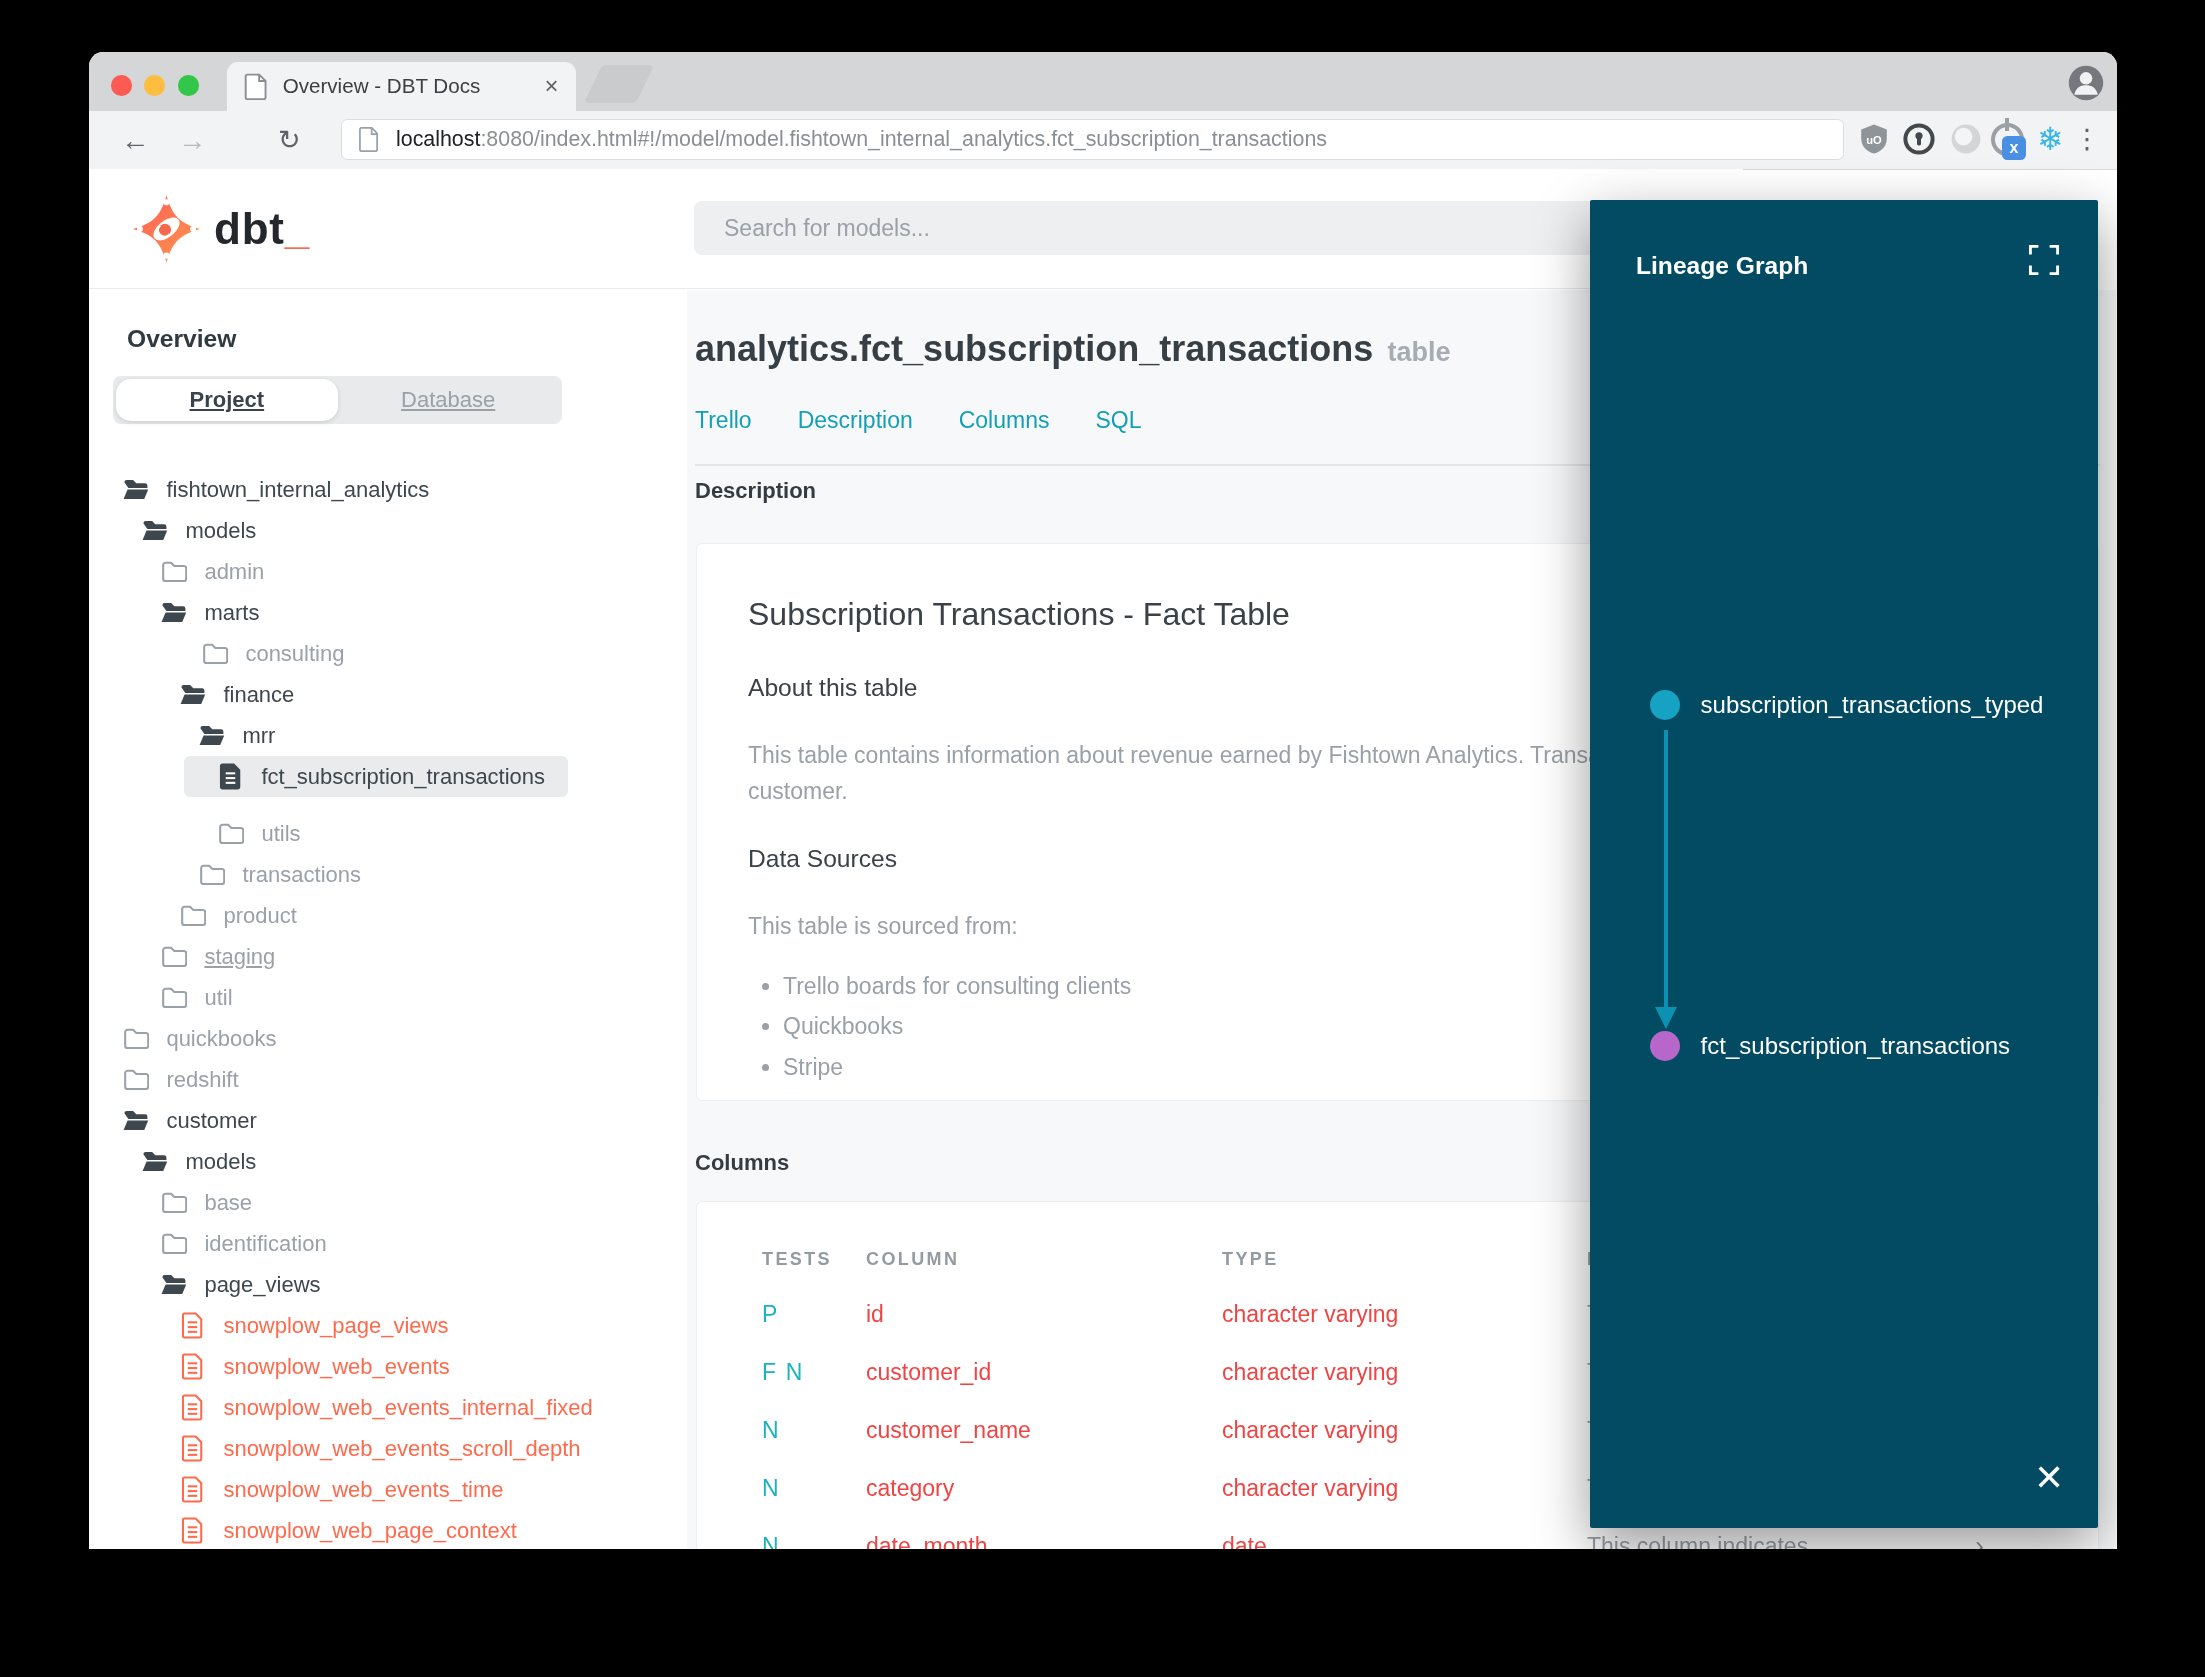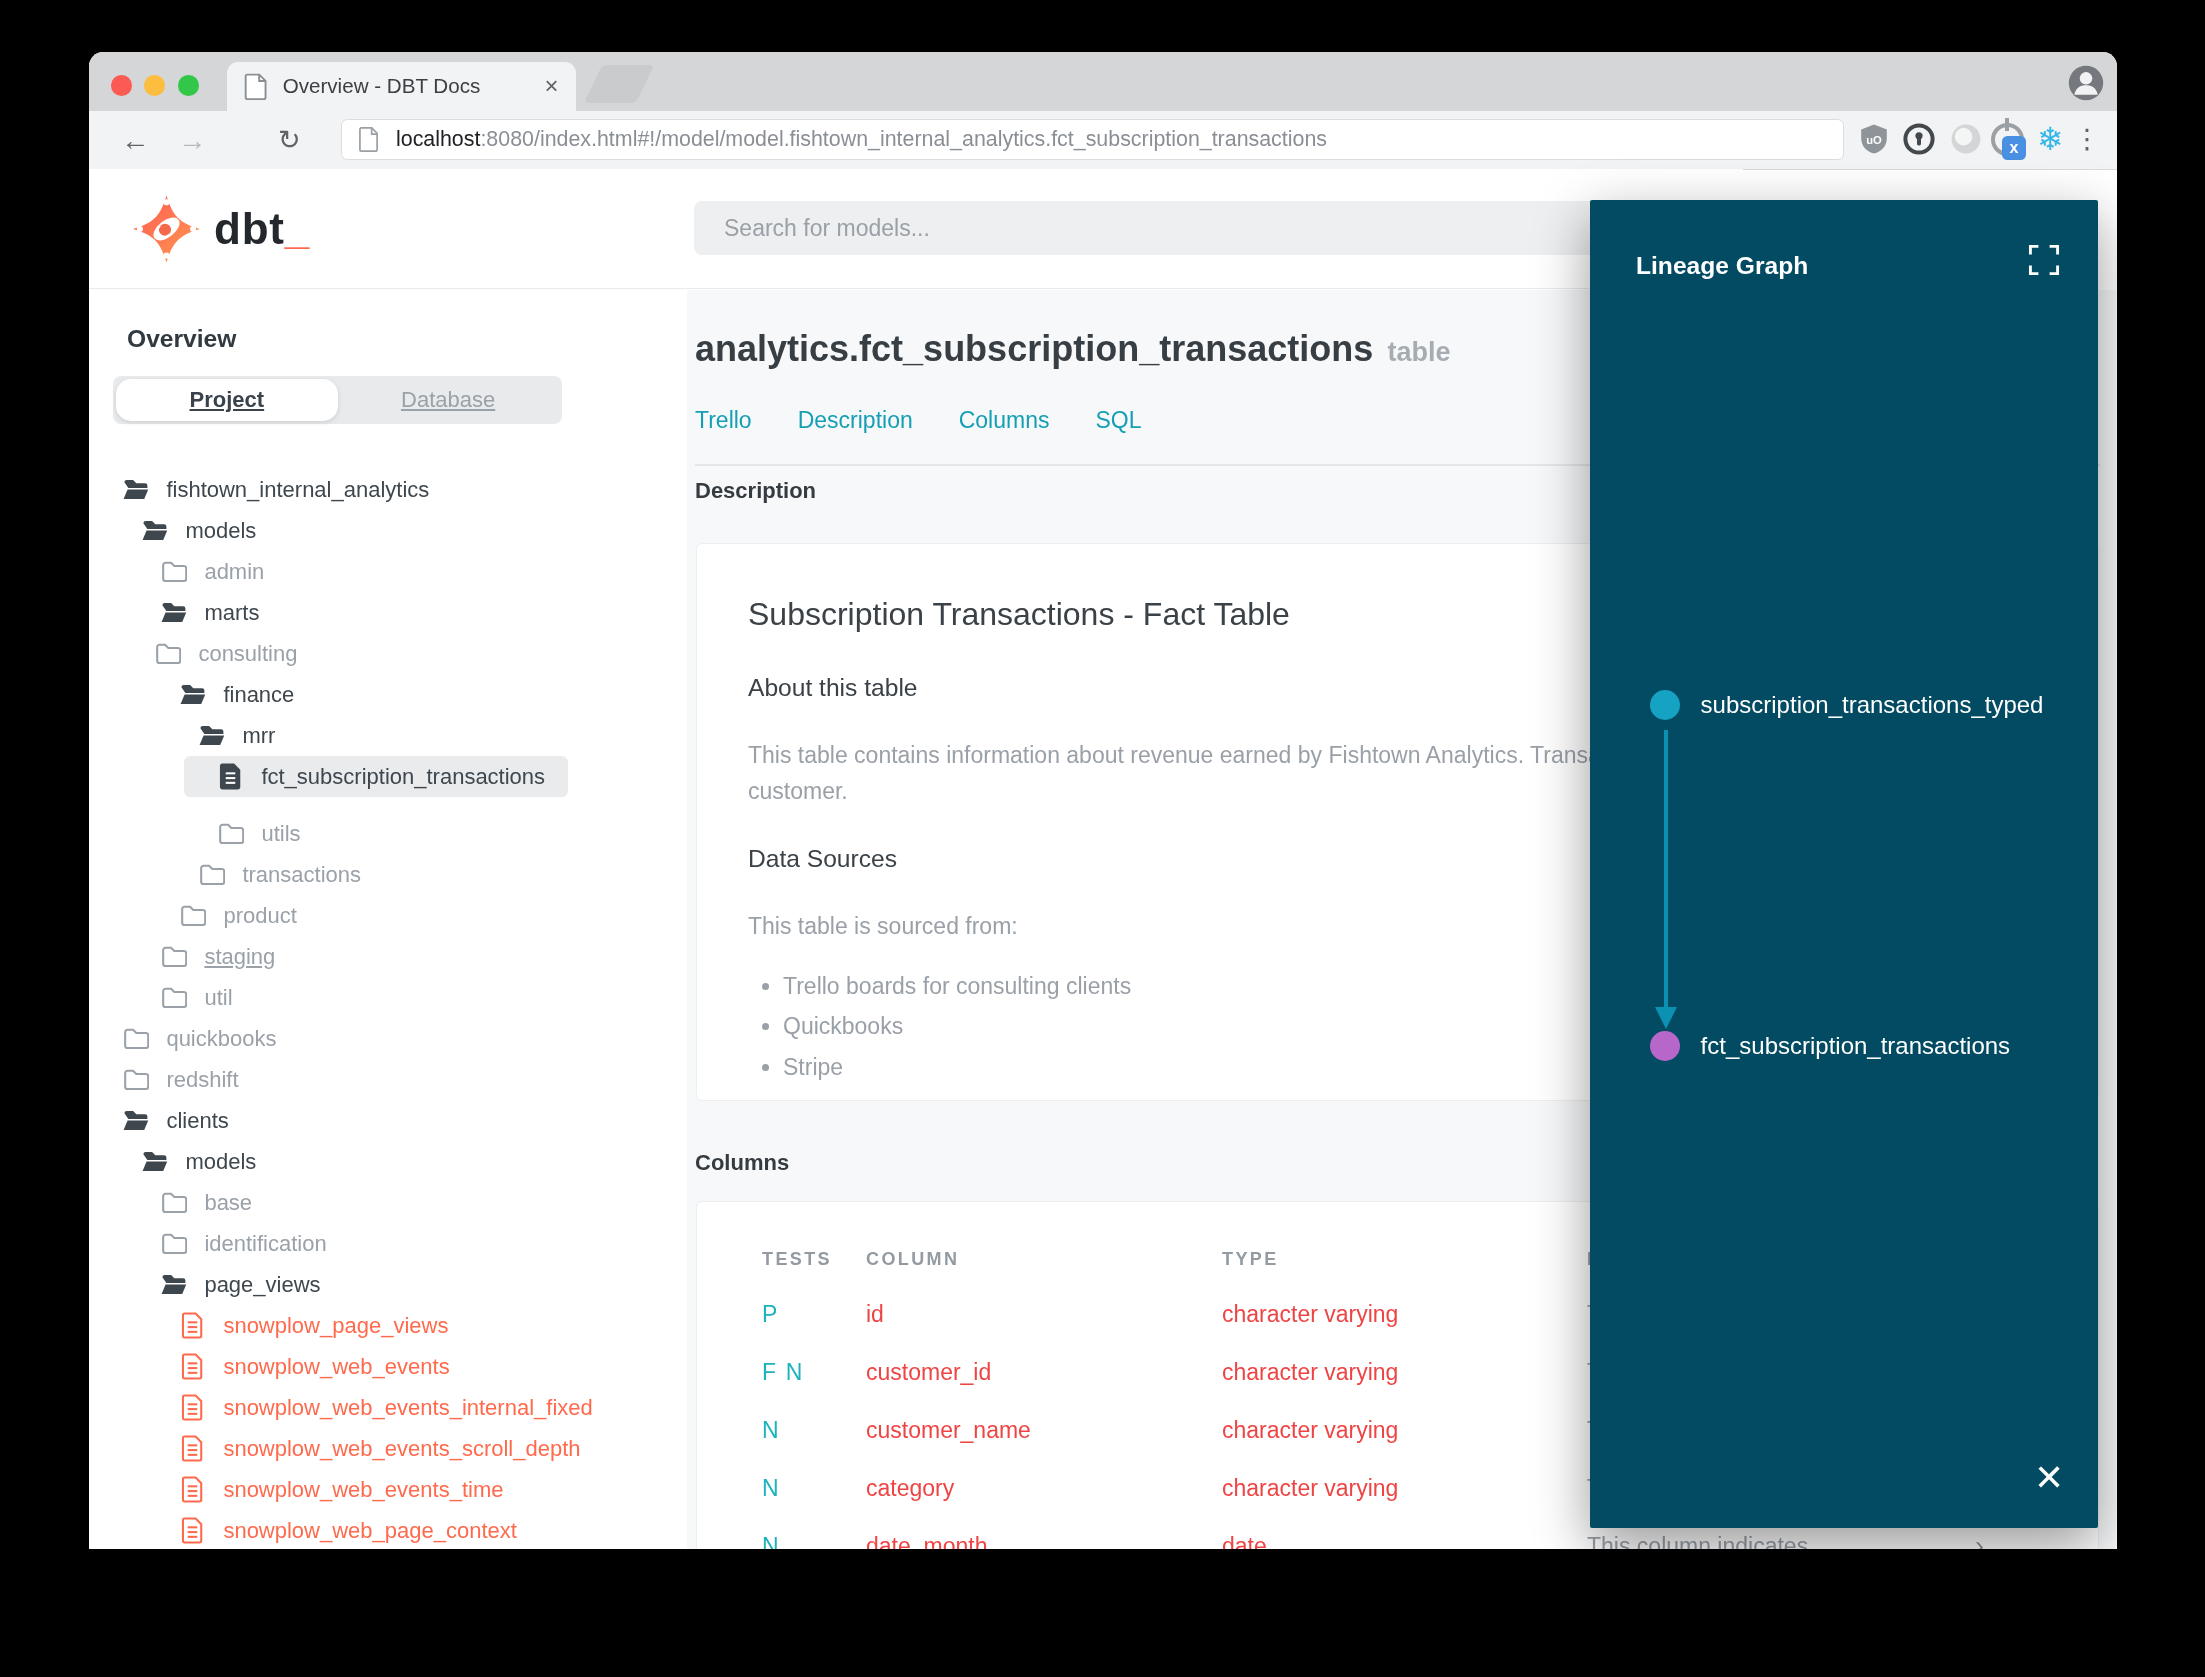--- a/index.html
+++ b/index.html
@@ -243,21 +243,21 @@
           <div class="rowpad">
             <svg class="ticon t-folder-open" viewBox="0 0 34 34">
               <path d="M3 8a3 3 0 0 1 3-3h8l4 4h11a3 3 0 0 1 3 3v3H8z" fill="currentColor"></path>
               <path d="M7 17h26l-5 12H2z" fill="currentColor"></path>
             </svg>
 
             <span class="tree-label">marts</span>
           </div>
         </div>
 
-        <div class="tree-row icon-folder-closed tone-dim" style="padding-left: 65px; text-align: right;">
+        <div class="tree-row icon-folder-closed tone-dim" style="padding-left: 112px; text-align: right;">
           <div class="rowpad">
 
             <svg class="ticon t-folder-closed" viewBox="0 0 34 34">
               <path d="M4 9a3 3 0 0 1 3-3h7l4 4h12a3 3 0 0 1 3 3v13a3 3 0 0 1-3 3H7a3 3 0 0 1-3-3z" fill="none" stroke="currentColor" stroke-width="2.6"></path>
             </svg>
 
             <span class="tree-label">consulting</span>
           </div>
         </div>
 
@@ -373,21 +373,21 @@
           </div>
         </div>
 
         <div class="tree-row icon-folder-open tone-dark" style="padding-left: 33px;">
           <div class="rowpad">
             <svg class="ticon t-folder-open" viewBox="0 0 34 34">
               <path d="M3 8a3 3 0 0 1 3-3h8l4 4h11a3 3 0 0 1 3 3v3H8z" fill="currentColor"></path>
               <path d="M7 17h26l-5 12H2z" fill="currentColor"></path>
             </svg>
 
-            <span class="tree-label">clients</span>
+            <span class="tree-label">customer</span>
           </div>
         </div>
 
         <div class="tree-row icon-folder-open tone-dark" style="padding-left: 52px;">
           <div class="rowpad">
             <svg class="ticon t-folder-open" viewBox="0 0 34 34">
               <path d="M3 8a3 3 0 0 1 3-3h8l4 4h11a3 3 0 0 1 3 3v3H8z" fill="currentColor"></path>
               <path d="M7 17h26l-5 12H2z" fill="currentColor"></path>
             </svg>
 

